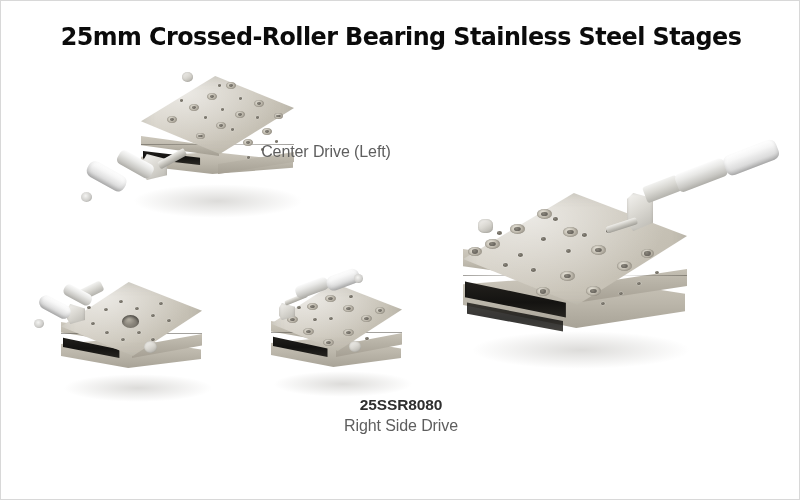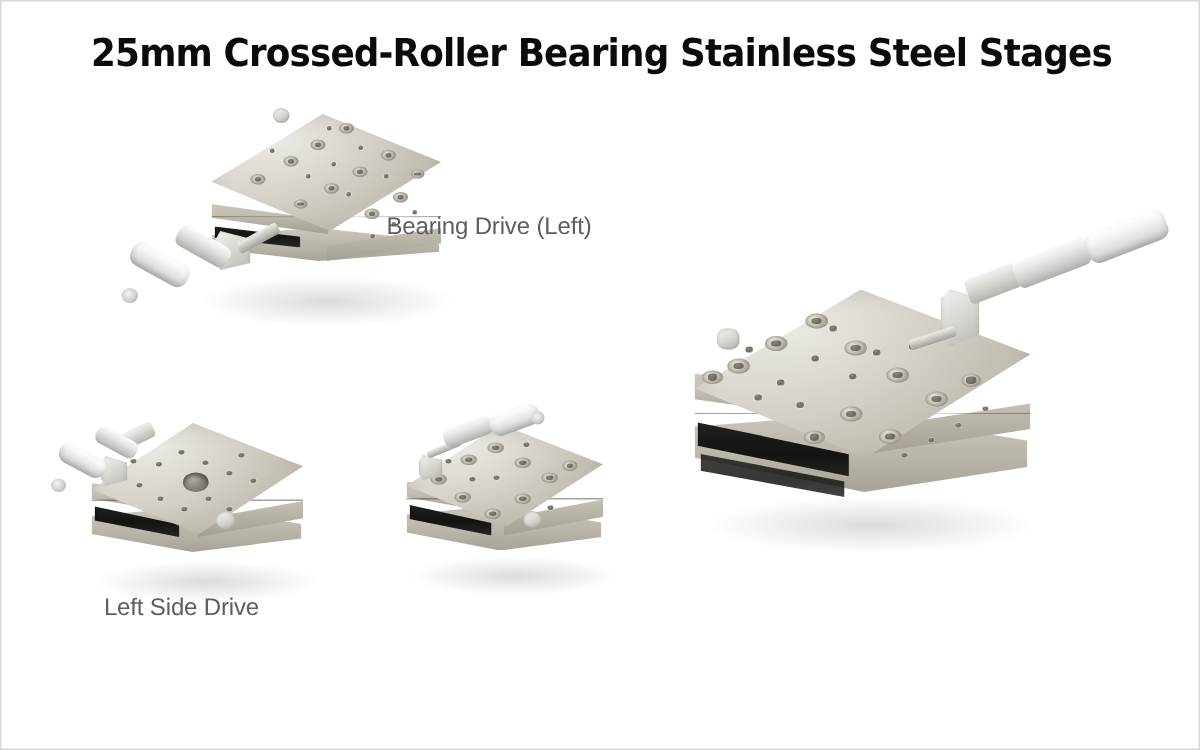--- a/index.html
+++ b/index.html
@@ -130,21 +130,21 @@
 
     <div class="block" style="left:72px;top:98px;width:24px;height:26px;
                 clip-path:polygon(16% 0%,100% 20%,100% 82%,16% 100%,0% 72%,0% 26%);"></div>
     <div class="spindle" style="left:88px;top:106px;width:30px;height:8px;transform:rotate(-29deg);transform-origin:left center;"></div>
     <div class="barrel" style="left:43px;top:110px;width:38px;height:15px;transform:rotate(29deg);transform-origin:right center;"></div>
     <div class="thimble" style="left:12px;top:122px;width:42px;height:17px;transform:rotate(29deg);transform-origin:right center;"></div>
     <div class="capend" style="left:10px;top:136px;width:11px;height:10px;"></div>
   </div>
 
   <div class="cap" style="left:200px;top:140px;width:250px;">
-    <div class="sub">Bearing Drive (Left)</div>
+    <div class="sub">Center Drive (Left)</div>
   </div>
 
   <div class="stage" style="left:440px;top:170px;width:360px;height:190px;">
 
     <div class="shadow" style="left:30px;top:160px;width:220px;height:38px;"></div>
 
     <div class="lowplate" style="left:22px;top:105px;width:222px;height:52px;
                 clip-path:polygon(0% 16%,49% 0%,100% 34%,100% 68%,51% 100%,0% 56%);"></div>
 
     <div class="darkway" style="left:24px;top:106px;width:104px;height:46px;
@@ -237,21 +237,20 @@
 
     <div class="block" style="left:36px;top:18px;width:18px;height:20px;
                 clip-path:polygon(18% 0%,100% 22%,100% 80%,18% 100%,0% 74%,0% 28%);"></div>
     <div class="sleeve" style="left:46px;top:6px;width:28px;height:11px;transform:rotate(-26deg);transform-origin:left center;"></div>
     <div class="barrel" style="left:30px;top:10px;width:30px;height:12px;transform:rotate(28deg);transform-origin:right center;"></div>
     <div class="thimble" style="left:5px;top:22px;width:34px;height:14px;transform:rotate(28deg);transform-origin:right center;"></div>
     <div class="capend" style="left:3px;top:33px;width:10px;height:9px;"></div>
   </div>
 
   <div class="cap" style="left:25px;top:394px;width:190px;">
-    <div class="sub">Left Side Drive</div>
   </div>
 
   <div class="stage" style="left:250px;top:278px;width:195px;height:118px;">
 
     <div class="shadow" style="left:22px;top:92px;width:140px;height:26px;"></div>
 
     <div class="lowplate" style="left:20px;top:58px;width:130px;height:30px;
                 clip-path:polygon(0% 20%,47% 0%,100% 38%,100% 70%,48% 100%,0% 60%);"></div>
     <div class="darkway" style="left:22px;top:54px;width:58px;height:26px;
                 clip-path:polygon(0% 14%,94% 60%,94% 92%,0% 50%);"></div>
@@ -284,14 +283,18 @@
     <div class="knob" style="left:98px;top:62px;width:12px;height:11px;border-radius:50%;"></div>
 
     <div class="block" style="left:28px;top:24px;width:16px;height:17px;
                 clip-path:polygon(18% 0%,100% 22%,100% 80%,18% 100%,0% 74%,0% 28%);"></div>
     <div class="spindle" style="left:34px;top:22px;width:24px;height:5px;transform:rotate(-22deg);transform-origin:left center;"></div>
     <div class="barrel" style="left:45px;top:8px;width:34px;height:13px;transform:rotate(-20deg);transform-origin:left center;"></div>
     <div class="thimble" style="left:76px;top:-1px;width:34px;height:15px;transform:rotate(-20deg);transform-origin:left center;"></div>
     <div class="capend" style="left:103px;top:-5px;width:9px;height:9px;"></div>
   </div>
 
+  <div class="cap" style="left:300px;top:394px;width:200px;">
+    <div class="sku">25SSR8080</div>
+    <div class="sub">Right Side Drive</div>
+  </div>
 
 </div>
 
 </body></html>

